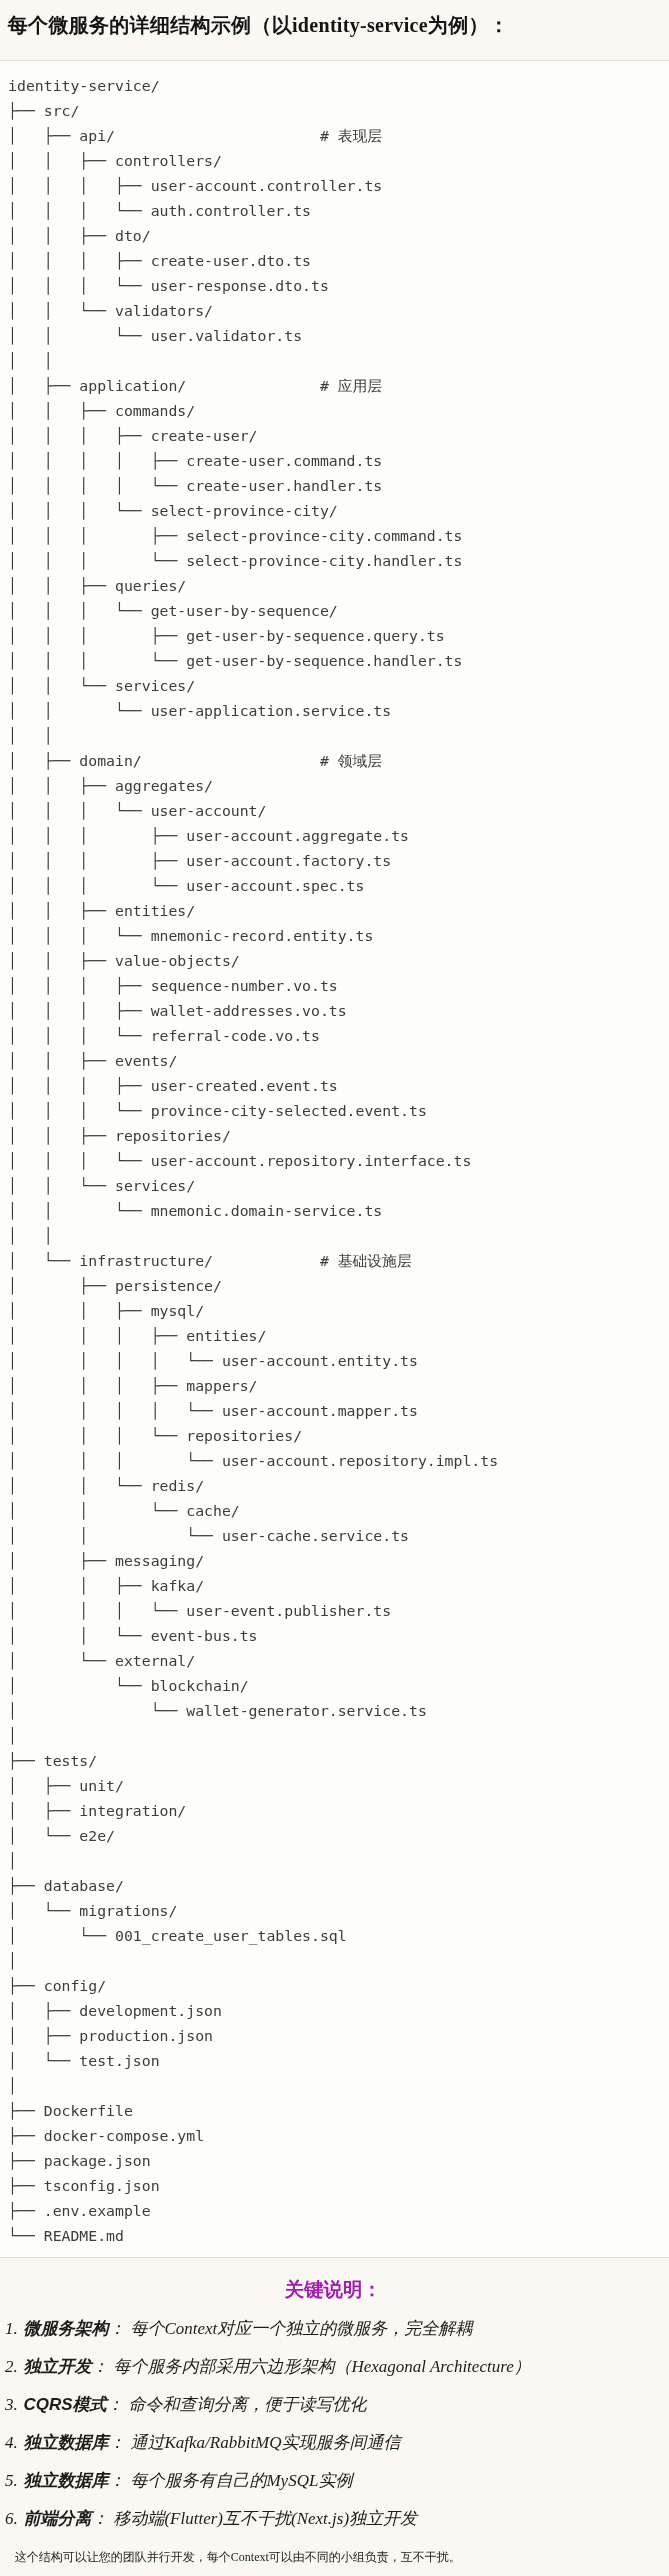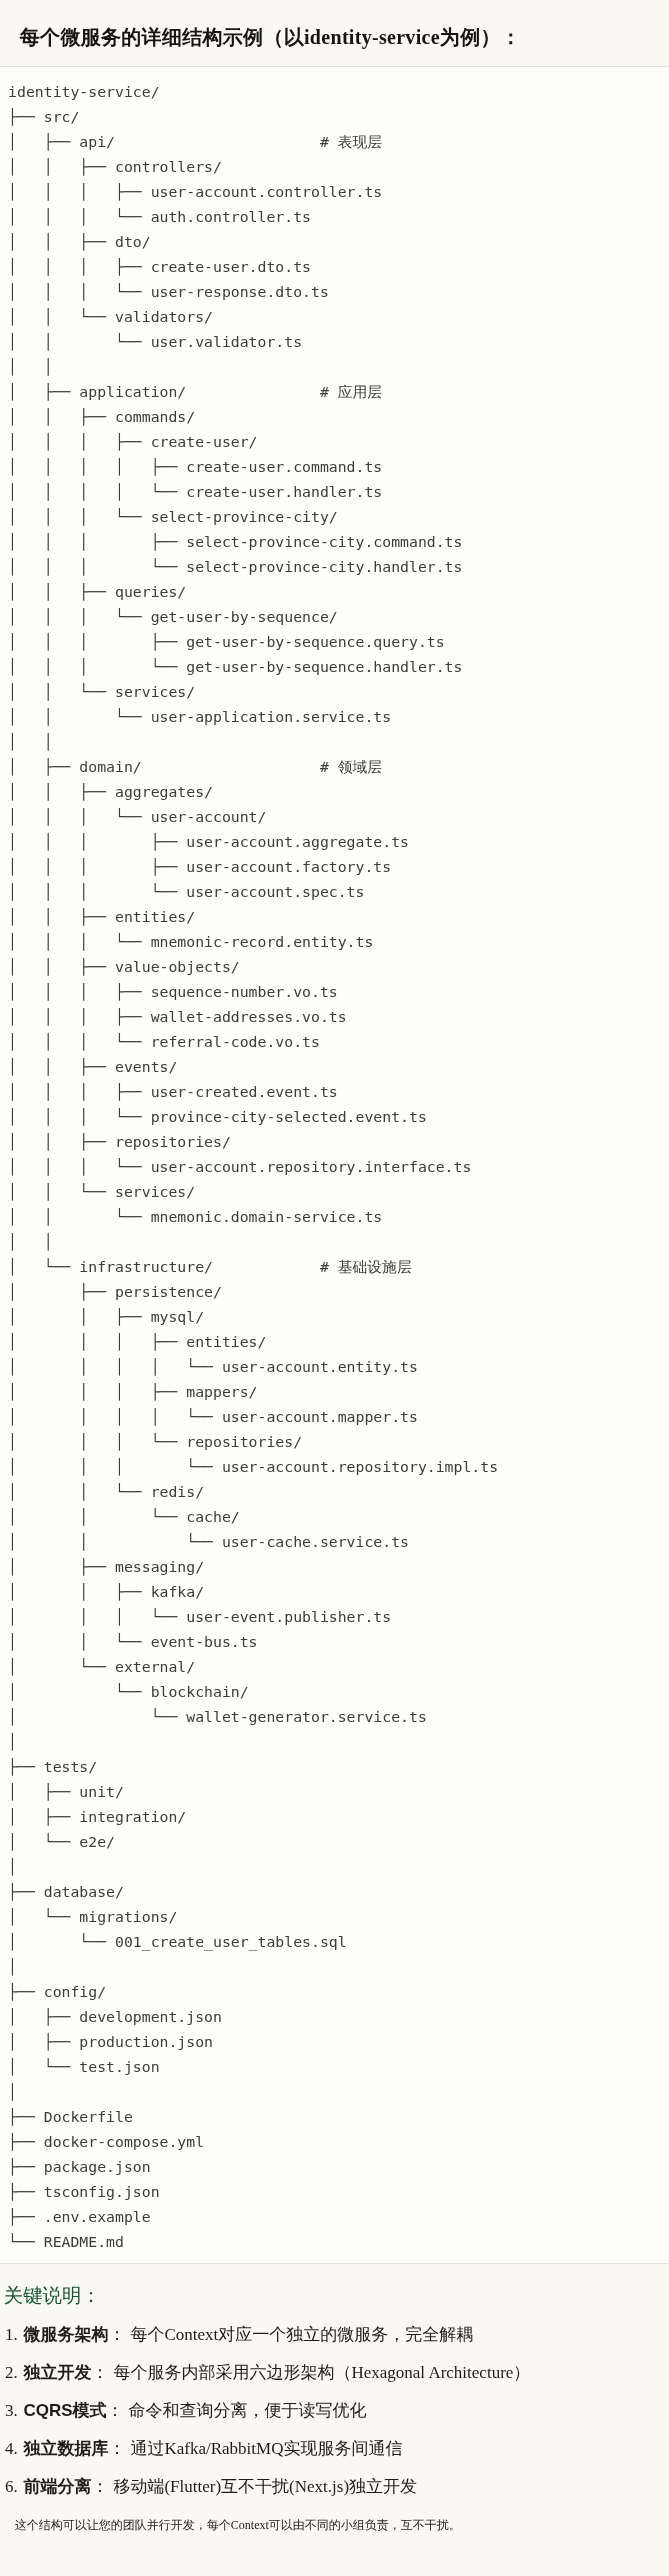--- a/index.html
+++ b/index.html
@@ -13,56 +13,58 @@
   html,body{margin:0;padding:0;}
   body{
     width:669px;
     min-height:2576px;
     background:var(--page-bg);
     font-family:"Liberation Serif", serif;
     color:var(--text);
   }
   .header{padding:7.5px 5px 0 3.8px;}
   .header h1{
-    margin:16px;
+    margin:4px;
     font-size:20px;
     line-height:26px;
     font-weight:bold;
     color:#151411;
     letter-spacing:0.3px;
   }
   .codeblock{
-    margin-top:10px;
+    margin-top:22px;
     background:var(--code-bg);
     border-top:0.6px solid var(--border);
     border-bottom:0.6px solid var(--border);
     padding:12px 10px 9.4px 8.1px;
   }
   .codeblock pre{
     margin:0;
     font-family:"DejaVu Sans Mono", monospace;
     font-size:14.8px;
     line-height:25px;
     color:var(--code-text);
     white-space:pre;
   }
   .notes{
     padding:0 6.3px 13.8px 3.8px;
   }
   .notes h2{
     margin:19px 0 0 0;
     font-size:19.4px;
     line-height:25px;
-    font-weight:normal;
-    color:#14532d;
+    font-weight:bold;
+    color:#a21caf;
+    text-align:center;
   }
   .notes ol{
     list-style:none;
     margin:16.3px 0 0 0;
     padding:0;
+    font-style:italic;
   }
   .notes li{
     font-size:17px;
     line-height:21px;
     margin:0 0 17px 1.3px;
   }
   .notes li .num{
     margin-right:5.6px;
   }
   .notes li .term{
@@ -177,19 +179,20 @@
 └── README.md</pre>
   </div>
 
   <div class="notes">
     <h2>关键说明：</h2>
     <ol>
       <li><span class="num">1.</span><strong class="term">微服务架构</strong><span class="sep">：</span><span class="desc">每个Context对应一个独立的微服务，完全解耦</span></li>
       <li><span class="num">2.</span><strong class="term">独立开发</strong><span class="sep">：</span><span class="desc">每个服务内部采用六边形架构（Hexagonal Architecture）</span></li>
       <li><span class="num">3.</span><strong class="term">CQRS模式</strong><span class="sep">：</span><span class="desc">命令和查询分离，便于读写优化</span></li>
       <li><span class="num">4.</span><strong class="term">独立数据库</strong><span class="sep">：</span><span class="desc">通过Kafka/RabbitMQ实现服务间通信</span></li>
+      <li><span class="num">5.</span><strong class="term">独立数据库</strong><span class="sep">：</span><span class="desc">每个服务有自己的MySQL实例</span></li>
       <li><span class="num">6.</span><strong class="term">前端分离</strong><span class="sep">：</span><span class="desc">移动端(Flutter)互不干扰(Next.js)独立开发</span></li>
     </ol>
     <p class="closing">这个结构可以让您的团队并行开发，每个Context可以由不同的小组负责，互不干扰。</p>
   </div>
 
 </div>
 
 
 </body></html>

